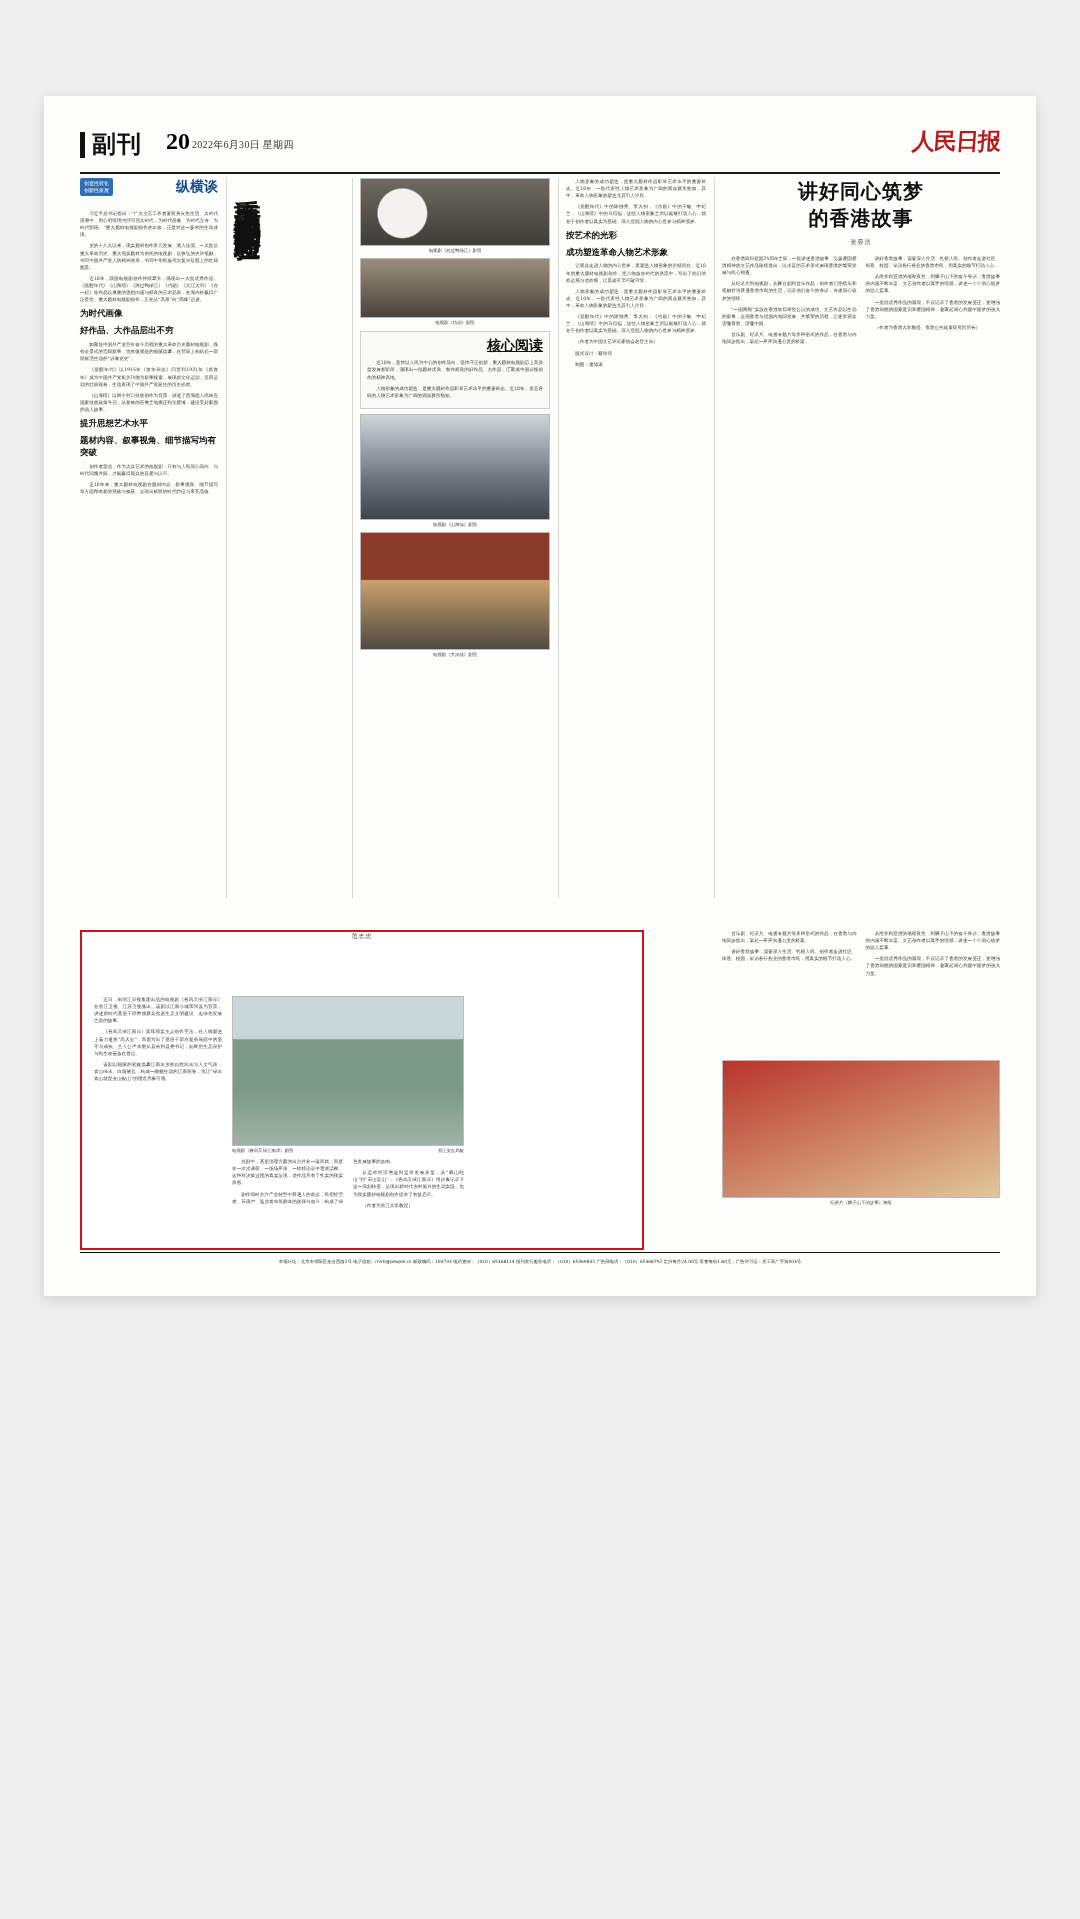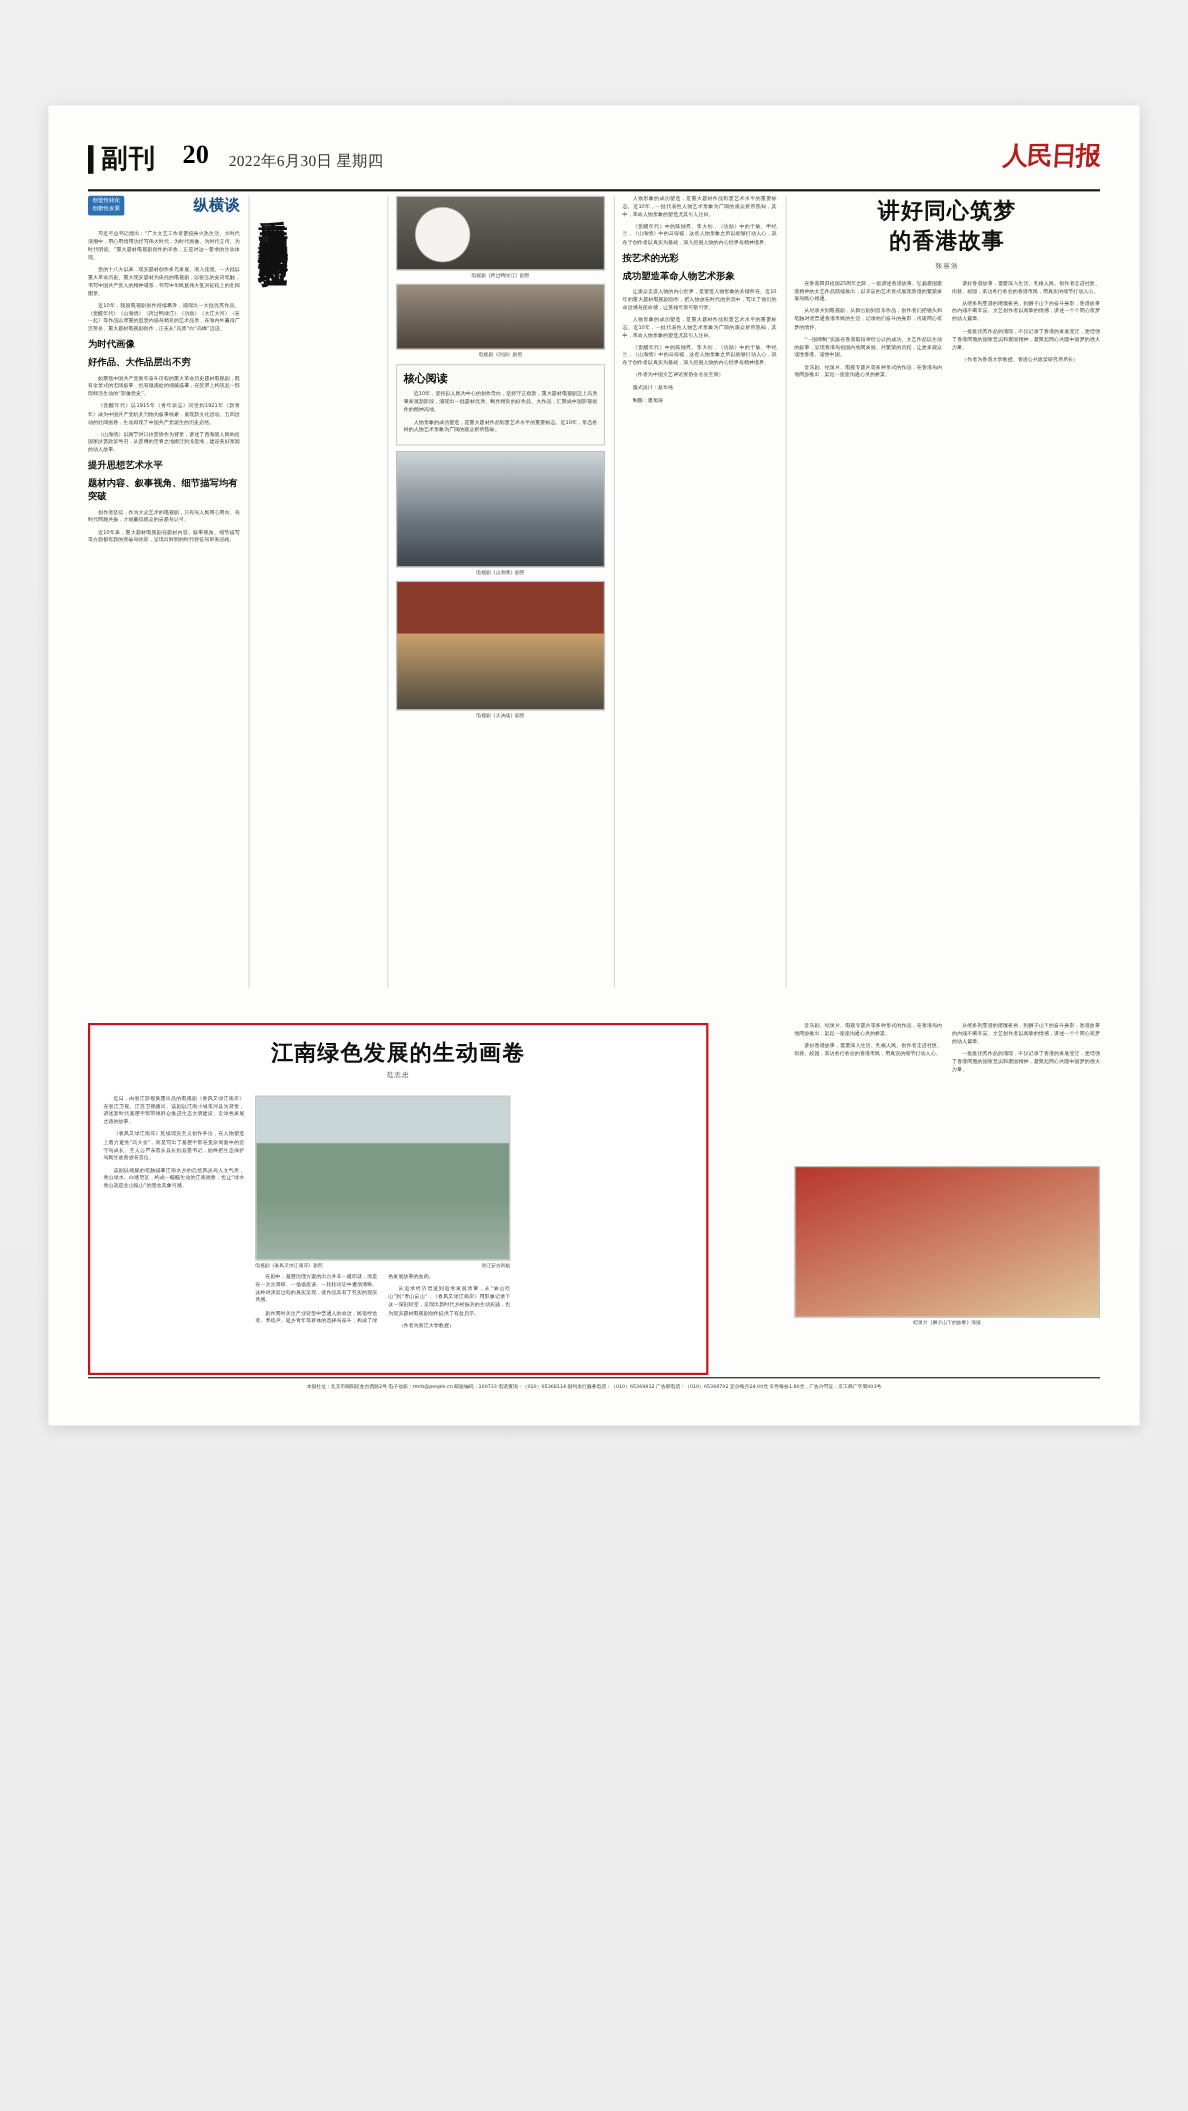--- a/index.html
+++ b/index.html
@@ -32,21 +32,21 @@
   }
   .fk-title{
     position:absolute;left:12px;top:-2px;font-size:24px;font-weight:bold;
     letter-spacing:1px;color:#111;font-family:"DejaVu Serif",serif;
   }
   .fk-num{
     position:absolute;left:86px;top:-2px;font-size:24px;font-weight:bold;color:#000000;
     font-family:"Liberation Serif",serif;
   }
   .fk-date{
-    position:absolute;left:128px;top:8px;font-size:14px;color:#333;
+    position:absolute;left:112px;top:8px;font-size:10px;color:#333;
     letter-spacing:.3px;
   }
   .rmrb-logo{
     position:absolute;right:0;top:-4px;font-size:23px;font-weight:bold;color:#b61c1c;
     font-family:"DejaVu Serif",serif;letter-spacing:-1px;
     transform:skewX(-4deg);
   }
   
   .cols{
     position:absolute;left:0;top:48px;right:0;height:720px;
@@ -85,21 +85,21 @@
   .byline{
     writing-mode:vertical-rl;text-orientation:upright;font-size:7px;color:#333;
     letter-spacing:2px;margin-top:10px;
   }
   
   .photo{position:relative;overflow:hidden;background:#ccc;border:1px solid #bbb;}
   .cap{font-size:4.4px;color:#444;margin-top:2px;line-height:1.4;text-align:center;}
   .core-box{
     border:1px solid #cfcfc9;background:#fafaf6;padding:5px 6px;margin:5px 0;
   }
-  .core-title{font-size:10px;font-weight:bold;text-align:left;margin-bottom:4px;color:#111;}
+  .core-title{font-size:14px;font-weight:bold;text-align:right;margin-bottom:4px;color:#111;text-decoration:underline;}
   .hk-title{
     font-size:20px;font-weight:bold;text-align:center;line-height:1.35;color:#111;
     font-family:"DejaVu Serif",serif;letter-spacing:1px;
   }
   .hk-by{font-size:6px;text-align:center;color:#444;margin:6px 0 8px;letter-spacing:1px;}
   
   .redbox{
     position:absolute;left:36px;right:222px;top:800px;height:330px;
     border:2px solid #c4161c;background:#fff;
   }
@@ -243,21 +243,20 @@
           <p>音乐剧、纪录片、电视专题片等多种形式的作品，在香港与内地同步推出，架起一座座沟通心灵的桥梁。</p>
           <p>讲好香港故事，需要深入生活、扎根人民。创作者走进社区、街巷、校园，采访各行各业的香港市民，用真实的细节打动人心。</p>
           <p>从维多利亚港的璀璨夜色，到狮子山下的奋斗身影，香港故事的内涵不断丰富。文艺创作者以真挚的情感，讲述一个个同心筑梦的动人篇章。</p>
           <p>一批批优秀作品的涌现，不仅记录了香港的发展变迁，更增强了香港同胞的国家意识和爱国精神，凝聚起同心共圆中国梦的强大力量。</p>
         </div>
         <div class="photo img-poster" style="height:136px;margin-top:4px;"></div>
         <div class="cap">纪录片《狮子山下的故事》海报</div>
       </div>
 
       <div class="redbox" style="left:0;right:356px;top:800px;height:316px;">
-        <div class="rb-title">江南绿色发展的生动画卷</div>
         <div class="rb-by">范志忠</div>
 
         <div style="position:absolute;left:12px;top:64px;width:128px;bottom:10px;">
           <div class="tiny">
             <p>近日，由浙江影视集团出品的电视剧《春风又绿江南岸》在浙江卫视、江苏卫视播出。该剧以江南小城苇河县为背景，讲述新时代基层干部带领群众推进生态文明建设、走绿色发展之路的故事。</p>
             <p>《春风又绿江南岸》延续现实主义创作手法，在人物塑造上着力避免“高大全”，而是写出了基层干部在复杂局面中的坚守与成长。主人公严东雷从县长到县委书记，始终把生态保护与民生改善放在首位。</p>
             <p>该剧以细腻的笔触描摹江南水乡的自然风光与人文气质，青山绿水、白墙黛瓦，构成一幅幅生动的江南画卷，也让“绿水青山就是金山银山”的理念具象可感。</p>
           </div>
         </div>
 

